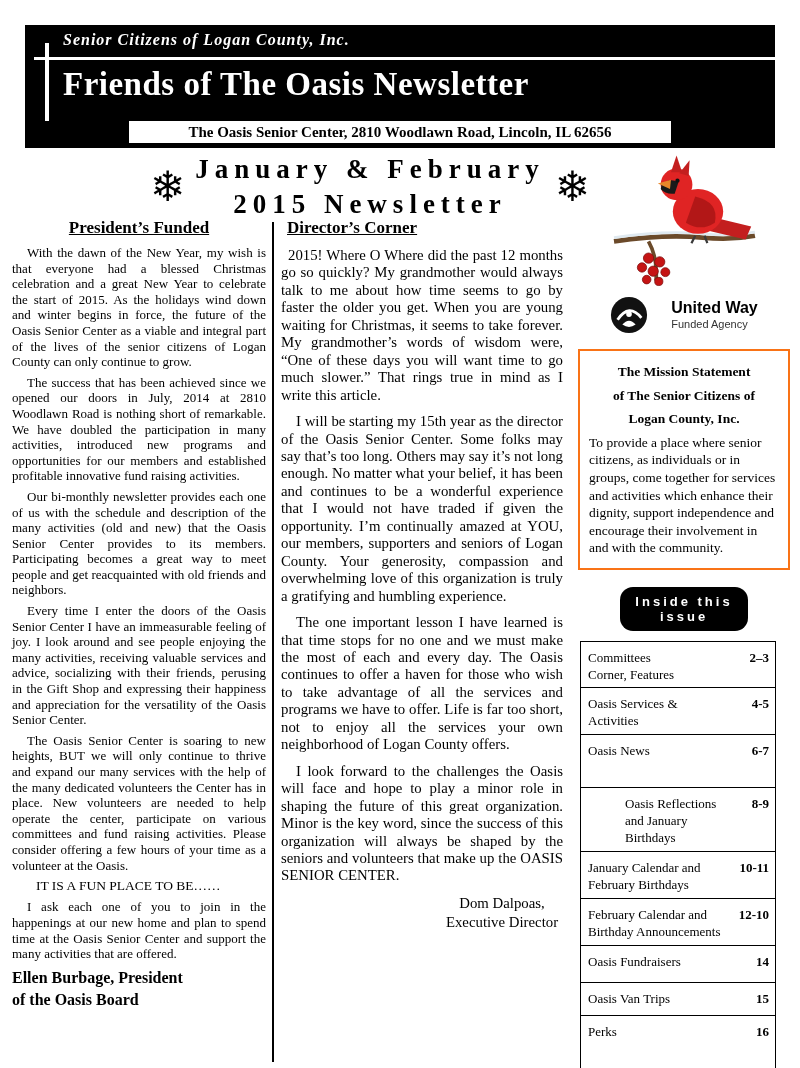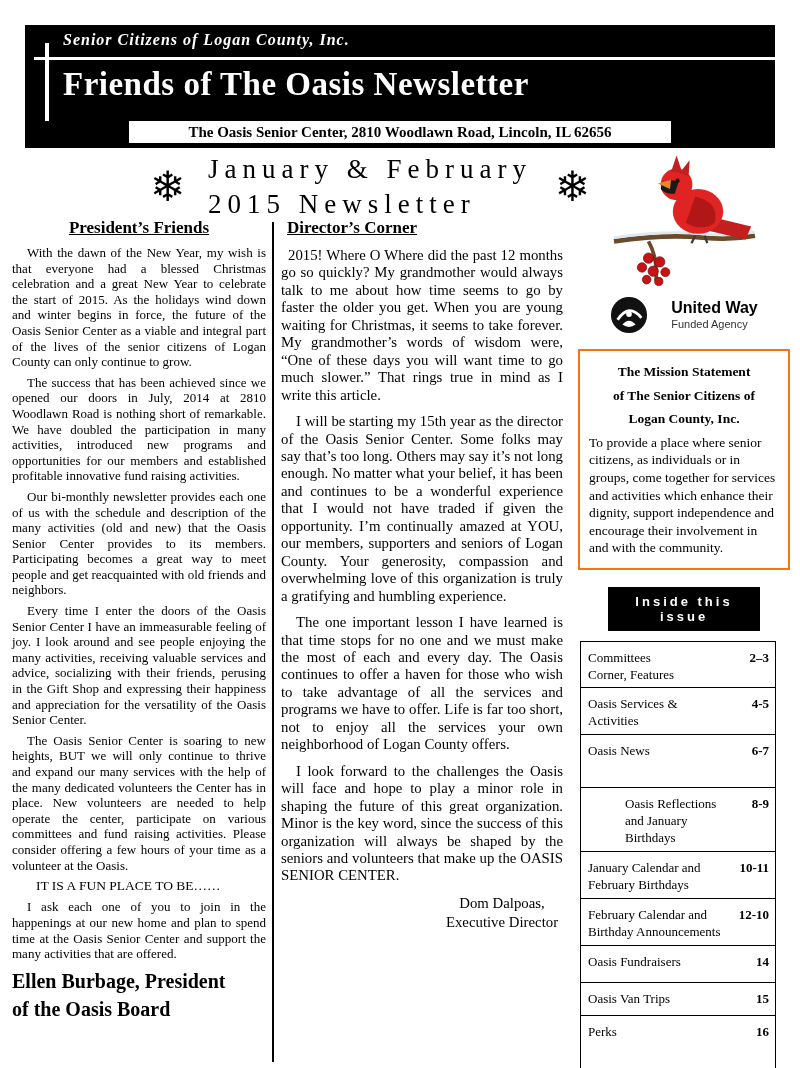--- a/index.html
+++ b/index.html
@@ -15,28 +15,28 @@
   .mast-org { position:absolute; left:38px; top:6px; font-style:italic; font-weight:bold; font-size:16px; letter-spacing:1px; }
   .mast-title { position:absolute; left:38px; top:41px; font-size:33px; font-weight:bold; letter-spacing:0.5px; }
   .addr-row { position:absolute; left:0; right:0; bottom:0; height:27px; background:#000; }
   .addr-box { position:absolute; left:104px; right:104px; top:0; height:22px; background:#fff; color:#000;
               display:flex; align-items:center; justify-content:center; font-weight:bold; font-size:15px; }
 
   
   .issue-heading { position:absolute; left:150px; top:152px; width:440px;
                    display:flex; align-items:center; justify-content:space-between; }
   .snowflake { font-size:42px; line-height:1; font-family:"DejaVu Sans", sans-serif; }
-  .issue-lines { text-align:left; font-weight:normal; font-size:27px; letter-spacing:6px; line-height:1.3; }
+  .issue-lines { text-align:center; font-weight:bold; font-size:27px; letter-spacing:6px; line-height:1.3; }
 
   
   .corner-heading { text-align:center; font-size:17px; font-weight:bold; text-decoration:underline; margin-bottom:7px; }
   .col-president { position:absolute; left:12px; top:218px; width:254px; }
   .col-president p { font-size:13px; line-height:1.2; text-align:justify; text-indent:15px; margin-bottom:5px; }
   .fun-line { text-indent:24px !important; text-align:left !important; font-size:13.5px !important; }
-  .pres-signature { font-weight:bold; font-size:20px; line-height:1.4; }
+  .pres-signature { font-weight:bold; font-size:16px; line-height:1.4; }
 
   .col-divider { position:absolute; left:272px; top:222px; width:2px; height:840px; background:#000; }
 
   .col-director { position:absolute; left:281px; top:218px; width:282px; }
   .col-director .corner-heading { text-align:left; margin-left:6px; margin-bottom:9px; }
   .col-director p { font-size:14.8px; line-height:1.18; text-align:justify; text-indent:15px; margin-bottom:9px; }
   .col-director p.first { text-indent:7px; }
   .dir-signature { text-align:center; margin-left:160px; font-size:14.8px; line-height:1.3; margin-top:2px; }
 
   
@@ -45,22 +45,22 @@
   .unitedway { display:flex; align-items:center; justify-content:center; gap:23px; margin-top:4px; height:42px; }
   .uw-text { font-family:"Liberation Sans", sans-serif; line-height:1.15; }
   .uw-name { font-weight:bold; font-size:16px; }
   .uw-sub { font-size:11px; color:#333; }
 
   .mission-box { border:2px solid #f97316; margin-top:13px; padding:9px 9px 11px; background:#fff; }
   .mission-title div { text-align:center; font-weight:bold; font-size:13.5px; line-height:1.75; }
   .mission-body { font-size:13.5px; line-height:1.3; margin-top:3px; }
 
   .inside-banner { background:#000; color:#fff; font-weight:bold; letter-spacing:3px; font-size:13px;
-                   font-family:"Liberation Sans", sans-serif; text-align:center; padding:7px 0; width:152px;
-                   margin:17px auto 10px auto; }
+                   font-family:"Liberation Sans", sans-serif; text-align:center; padding:7px 0; width:128px;
+                   margin:17px auto 10px auto;border-radius:13px; }
 
   .toc { width:196px; margin-left:2px; }
   .toc-row { display:flex; justify-content:space-between; gap:6px; border:1px solid #000; margin-top:-1px;
              padding:8px 6px 4px 7px; align-items:flex-start; background:#fff; }
   .toc-row:first-child { margin-top:0; }
   .toc-label { font-size:13px; line-height:1.3; flex:1; }
   .toc-pages { font-size:13px; font-weight:bold; text-align:right; min-width:34px; }
   .toc-row:nth-child(1){ min-height:32px;gap:48px; }
   .toc-row:nth-child(2){ min-height:36px; }
   .toc-row:nth-child(3){ min-height:54px; }
@@ -89,21 +89,21 @@
   <div class="issue-heading">
     <span class="snowflake">❄</span>
     <div class="issue-lines">
       <div>January &amp; February</div>
       <div>2015 Newsletter</div>
     </div>
     <span class="snowflake">❄</span>
   </div>
 
   <section class="col-president">
-    <h2 class="corner-heading">President’s Friends</h2>
+    <h2 class="corner-heading">President’s Funded</h2>
     <p>With the dawn of the New Year, my wish is that everyone had a blessed Christmas celebration and a great New Year to celebrate the start of 2015.  As the holidays wind down and winter begins in force, the future of the Oasis Senior Center as a viable and integral part of the lives of the senior citizens of  Logan County can only continue to grow.</p>
     <p>The success that has been achieved since we opened our doors in July, 2014 at 2810 Woodlawn Road is nothing short of remarkable.  We have doubled the participation in many activities, introduced new programs and opportunities for our members and established profitable innovative fund raising activities.</p>
     <p>Our bi-monthly newsletter provides each one of us with the schedule and description of the many activities (old and new) that the Oasis Senior Center provides to its members. Participating becomes a great way to meet people and get reacquainted with old friends and neighbors.</p>
     <p>Every time I enter the doors of the Oasis Senior Center I have an immeasurable feeling of joy.  I look around and see people enjoying the many activities, receiving valuable services and advice, socializing with their friends, perusing in the Gift Shop and expressing their happiness and appreciation for the versatility of the Oasis Senior Center.</p>
     <p>The Oasis Senior Center is soaring to new heights, BUT we will only continue to thrive and expand our many services with the help of the many dedicated volunteers the Center has in place.  New volunteers are needed to help operate the center, participate on various committees and fund raising activities. Please consider offering a few hours of your time as a volunteer at the Oasis.</p>
     <p class="fun-line">IT IS A FUN PLACE TO BE……</p>
     <p>I ask each one of you to join in the happenings at our new home and plan to spend time at the Oasis Senior Center and support the many activities that are offered.</p>
     <div class="pres-signature">
       <div>Ellen Burbage, President</div>
       <div>of  the  Oasis Board</div>

